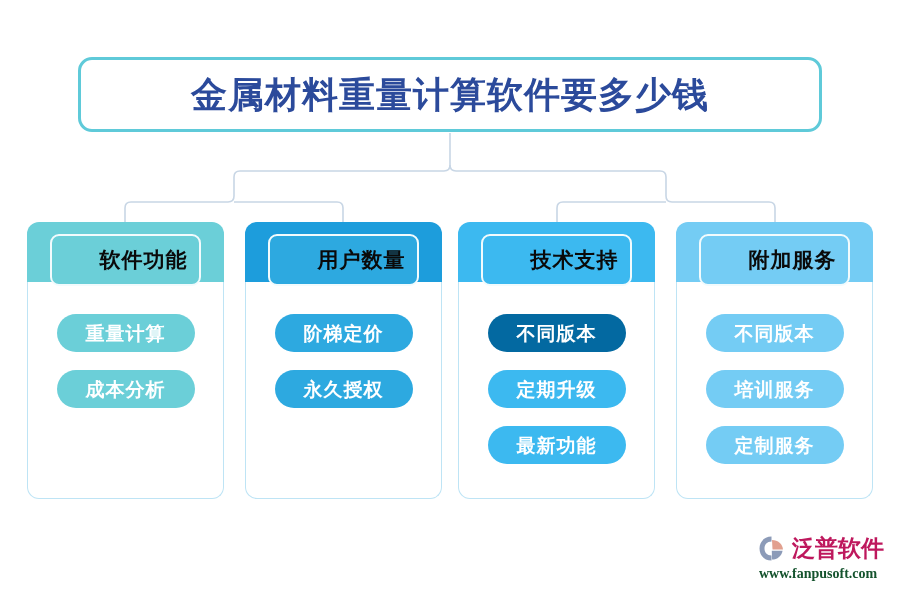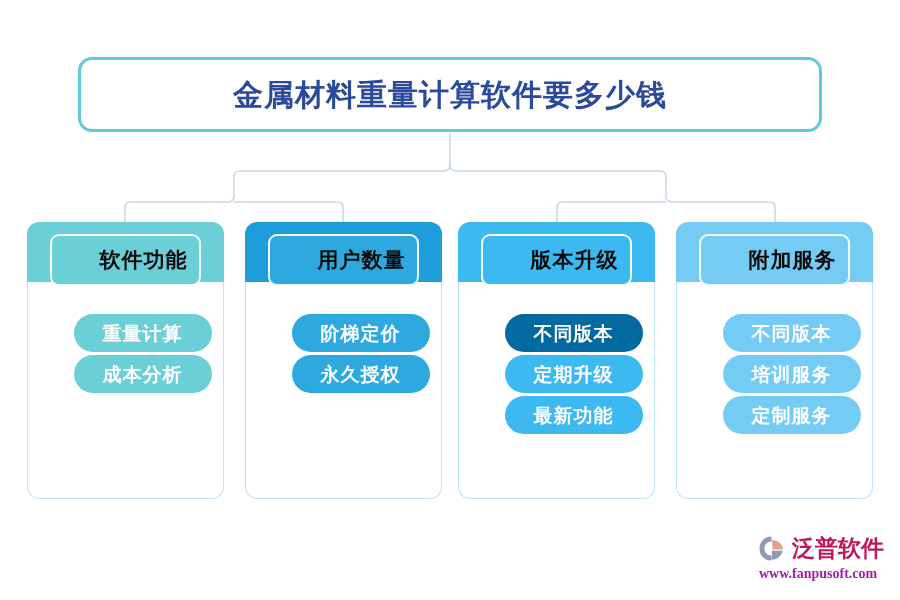--- a/index.html
+++ b/index.html
@@ -33,21 +33,21 @@
     height: 75px;
     box-sizing: border-box;
     border: 3px solid #5FCAD9;
     border-radius: 14px;
     background: #ffffff;
     display: flex;
     align-items: center;
     justify-content: center;
   }
   #title-text {
-    font-size: 30px;
+    font-size: 36px;
     font-weight: bold;
     color: #2B4A9B;
     letter-spacing: 1px;
     white-space: nowrap;
     line-height: 1;
   }
 
   
   #connectors {
     position: absolute;
@@ -102,27 +102,27 @@
     font-size: 21px;
     font-weight: bold;
     color: #0A0A0A;
     white-space: nowrap;
     letter-spacing: 1px;
     line-height: 1;
   }
 
   .pill-stack {
     position: absolute;
-    left: 17px;
+    left: 0;
     top: 92px;
     width: 197px;
     display: flex;
     flex-direction: column;
     align-items: center;
-    gap: 3px;
+    gap: 18px;
   }
   .pill {
     width: 138px;
     height: 38px;
     border-radius: 19px;
     display: flex;
     align-items: center;
     justify-content: center;
   }
   .pill-text {
@@ -163,21 +163,21 @@
     letter-spacing: 0px;
     line-height: 1;
     white-space: nowrap;
   }
   #logo-url {
     position: absolute;
     left: 1px;
     top: 31px;
     font-size: 14px;
     font-weight: bold;
-    color: #a21caf;
+    color: #14532d;
     font-family: "Liberation Serif", serif;
     letter-spacing: 0px;
     white-space: nowrap;
   }
 </style>
 </head>
 <body>
 
 <div id="canvas">
 
@@ -226,21 +226,21 @@
       <div class="pill" style="background:#2DA9E0;">
         <span class="pill-text">永久授权</span>
       </div>
     </div>
   </div>
 
   <div class="column" style="left:458px;">
     <div class="col-body"></div>
     <div class="col-topbar" style="background:#3CB9F0;"></div>
     <div class="col-header" style="background:#3CB9F0;">
-      <span class="col-header-text">版本升级</span>
+      <span class="col-header-text">技术支持</span>
     </div>
     <div class="pill-stack">
       <div class="pill" style="background:#0369a1;">
         <span class="pill-text">不同版本</span>
       </div>
       <div class="pill" style="background:#3CB9F0;">
         <span class="pill-text">定期升级</span>
       </div>
       <div class="pill" style="background:#3CB9F0;">
         <span class="pill-text">最新功能</span>

